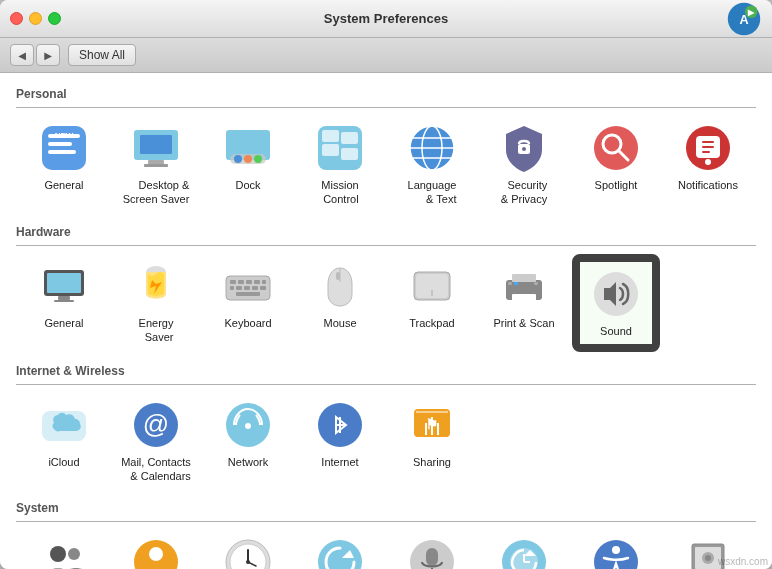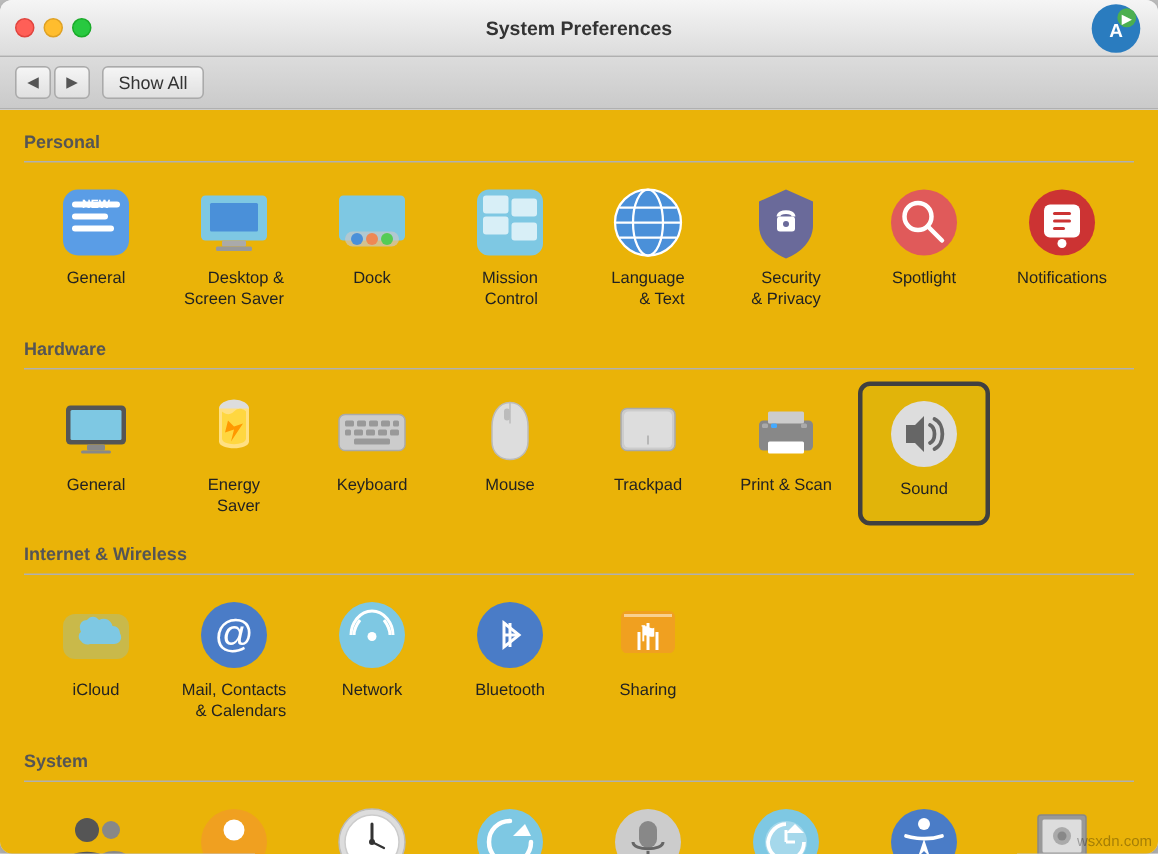--- a/index.html
+++ b/index.html
@@ -99,21 +99,21 @@
     .logo-text {
       font-size: 18px;
       font-weight: 900;
       color: #2a7cbf;
       letter-spacing: 1px;
     }
     .content {
       flex: 1;
       padding: 10px 16px;
       overflow-y: auto;
-      background: #eab308;
+      background: #ffffff;
     }
     .section {
       margin-bottom: 8px;
     }
     .section-label {
       font-size: 12px;
       font-weight: 700;
       color: #555;
       padding: 4px 0 6px 0;
       border-bottom: 1px solid #b0b0b0;
@@ -129,21 +129,21 @@
       width: 88px;
       display: flex;
       flex-direction: column;
       align-items: center;
       padding: 6px 4px;
       border-radius: 6px;
       cursor: pointer;
       position: relative;
     }
     .pref-item.highlighted {
-      border: 3px solid #404040;
+      border: 8px solid #404040;
       border-radius: 8px;
       background: rgba(60,221,60,0.05);
     }
     .pref-icon {
       width: 52px;
       height: 52px;
       display: flex;
       align-items: center;
       justify-content: center;
       margin-bottom: 4px;
@@ -444,21 +444,21 @@
 
         <div class="pref-item">
           <div class="pref-icon">
             <svg width="52" height="52" viewBox="0 0 52 52">
               <circle cx="26" cy="26" r="22" fill="#4a7cc7"></circle>
               <path d="M22 18 L32 26 L22 34 L22 18Z" stroke="white" stroke-width="2" fill="none"></path>
               <path d="M22 26 L32 26" stroke="white" stroke-width="2"></path>
               <path d="M26 18 L26 34" stroke="white" stroke-width="2"></path>
             </svg>
           </div>
-          <div class="pref-label">Bluetooth</div>
+          <div class="pref-label">Internet</div>
         </div>
 
         <div class="pref-item">
           <div class="pref-icon">
             <svg width="52" height="52" viewBox="0 0 52 52">
               <rect x="8" y="10" width="36" height="28" rx="4" fill="#f0a020"></rect>
               <path d="M10 38 L26 22 L42 38Z" fill="#f0a020"></path>
               <path d="M20 24 L20 36" stroke="white" stroke-width="2"></path>
               <path d="M26 18 L26 36" stroke="white" stroke-width="2"></path>
               <path d="M32 24 L32 36" stroke="white" stroke-width="2"></path>

